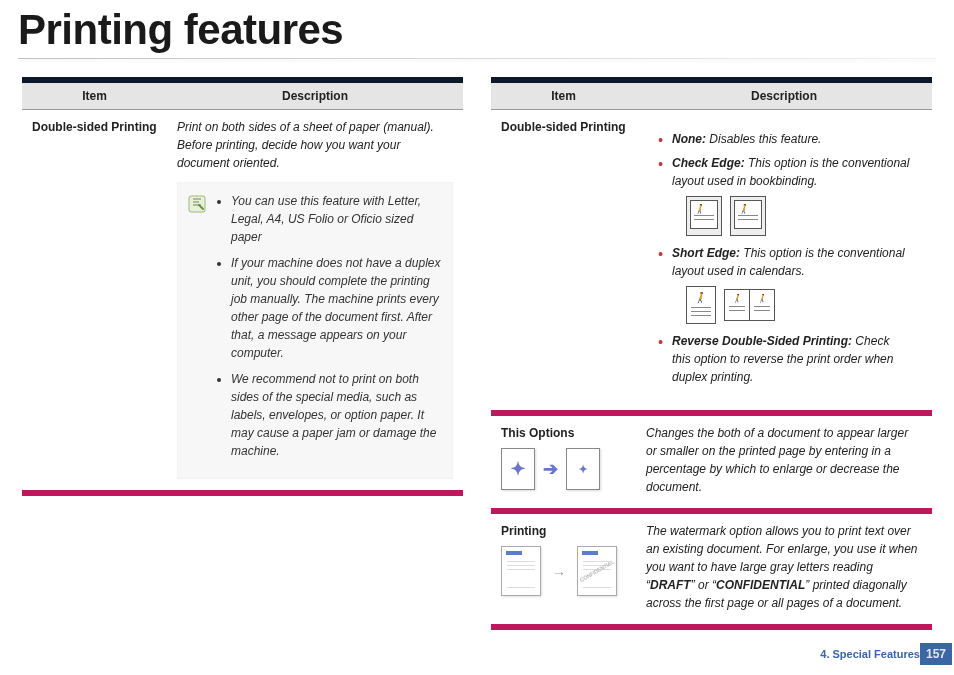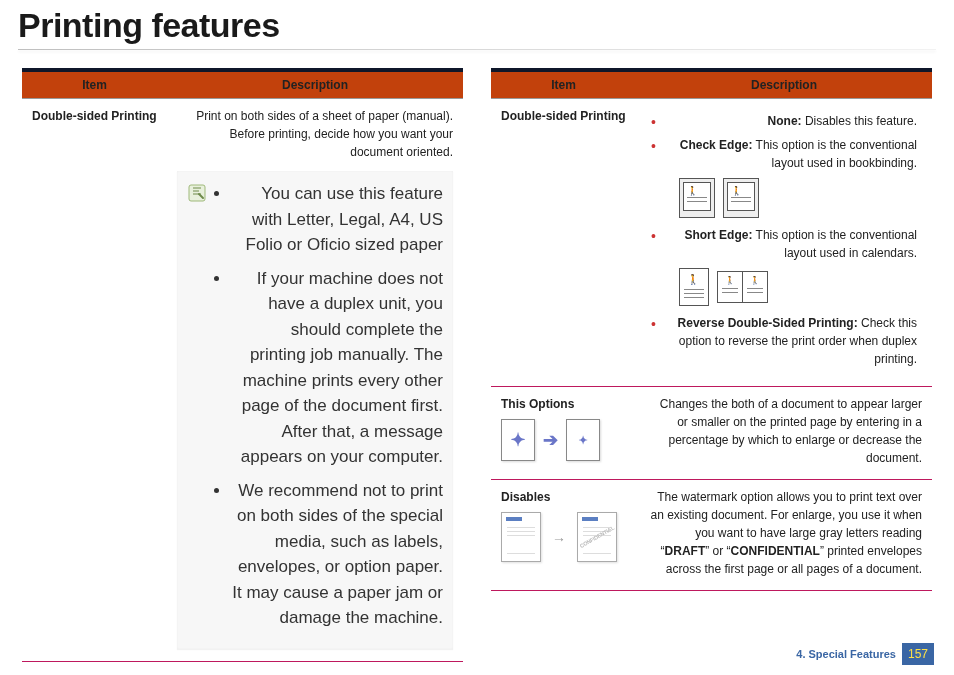--- a/index.html
+++ b/index.html
@@ -6,21 +6,21 @@
   body {
     font-family: "Segoe UI", Arial, sans-serif;
     width: 954px;
     height: 675px;
     background: #fff;
     color: #222;
     position: relative;
     overflow: hidden;
   }
   .page-title {
-    font-size: 34px;
+    font-size: 42px;
     font-weight: 700;
     color: #1a1a1a;
     padding: 6px 0 4px 18px;
     letter-spacing: -0.5px;
   }
   .title-rule {
     height: 1px;
     background: linear-gradient(to right, rgba(0,0,0,0.25), rgba(0,0,0,0.05));
     margin: 0 18px 18px 18px;
     box-shadow: 0 2px 3px rgba(0,0,0,0.08);
@@ -30,59 +30,59 @@
     gap: 28px;
     padding: 0 22px;
   }
   .col { flex: 1; }
   table {
     width: 100%;
     border-collapse: collapse;
     font-size: 12px;
   }
   thead th {
-    border-top: 4px solid #0f172a;
+    border-top: 6px solid #0f172a;
     border-bottom: 1px solid #999;
     padding: 6px 8px;
     font-weight: 700;
     text-align: center;
-    background: #c2410c;
+    background: #e5e5e5;
   }
   tbody td {
-    border-bottom: 1px solid #be185d;
+    border-bottom: 6px solid #be185d;
     padding: 8px 10px 12px 10px;
     vertical-align: top;
     line-height: 1.5;
   }
   .item-cell { font-weight: 700; width: 145px; text-align: left; }
-  .desc-cell { text-align: right; }
+  .desc-cell { text-align: left; font-style: italic; }
   .note-box {
     margin-top: 10px;
     background: #f7f7f7;
     box-shadow: inset 0 0 2px rgba(0,0,0,0.06), 0 1px 1px rgba(0,0,0,0.05);
     padding: 10px 10px 10px 12px;
     position: relative;
   }
   .note-icon {
     position: absolute;
     left: 10px;
     top: 12px;
     width: 20px;
     height: 20px;
   }
   .note-list {
     list-style: disc;
     margin-left: 42px;
-    font-size: 17px;
+    font-size: 12px;
     color: #333;
   }
   .note-list li { margin-bottom: 8px; }
   .bullets {
     list-style: none;
-    margin: 5px;
+    margin: 12px;
     padding: 0;
   }
   .bullets li {
     position: relative;
     padding-left: 14px;
     margin-bottom: 6px;
     line-height: 1.5;
   }
   .bullets li::before {
     content: "•";
@@ -140,31 +140,31 @@
   .wm-thumb .txtline { position:absolute; left:5px; right:5px; height:1px; background:#ddd; }
   .wm-thumb .diag {
     position:absolute; top:50%; left:50%;
     transform: translate(-50%,-50%) rotate(-30deg);
     font-size: 5.5px; letter-spacing: -0.2px; color:#bbb; font-weight:700;
   }
   .arrow-gray { color:#999; font-size:14px; margin:0 3px; }
   .footer {
     position: absolute;
     bottom: 10px;
-    right: 20px;
+    right: 2px;
     display: flex;
     align-items: center;
-    gap: 6px;
+    gap: 0;
     text-align: right;
   }
   .footer-text { color:#3a66a4; font-weight:700; font-size:11px; }
   .page-num {
     background:#3a66a4;
-    color:#fde047;
-    font-weight:400;
+    color:#e5e5e5;
+    font-weight:700;
     font-size:12px;
     padding:4px 6px;
   }
   b { font-weight:700; }
 </style>
 </head>
 <body>
 
 <div class="page-title">Printing features</div>
 <div class="title-rule"></div>
@@ -274,42 +274,42 @@
               <div class="paper-thumb">✦</div>
               <span class="arrow-blue">➔</span>
               <div class="paper-thumb small">✦</div>
             </div>
           </td>
           <td class="desc-cell">Changes the both of a document to appear larger or smaller on the printed page by entering in a percentage by which to enlarge or decrease the document.</td>
         </tr>
 
         <tr>
           <td class="item-cell">
-            <div>Disables</div>
+            <div>Printing</div>
             <div class="thumb-cell">
               <div class="wm-thumb">
                 <div class="bar"></div>
                 <div class="txtline" style="top:14px;"></div>
                 <div class="txtline" style="top:18px;"></div>
                 <div class="txtline" style="top:22px;"></div>
                 <div class="txtline" style="top:40px;"></div>
               </div>
               <span class="arrow-gray">→</span>
               <div class="wm-thumb">
                 <div class="bar"></div>
                 <div class="txtline" style="top:14px;"></div>
                 <div class="txtline" style="top:18px;"></div>
                 <div class="txtline" style="top:22px;"></div>
                 <div class="txtline" style="top:40px;"></div>
                 <div class="diag">CONFIDENTIAL</div>
               </div>
             </div>
           </td>
           <td class="desc-cell">
-            <span>The watermark option allows you to print text over an existing document. For enlarge, you use it when you want to have large gray letters reading “</span><b>DRAFT</b><span>” or “</span><b>CONFIDENTIAL</b><span>” printed envelopes across the first page or all pages of a document.</span>
+            <span>The watermark option allows you to print text over an existing document. For enlarge, you use it when you want to have large gray letters reading “</span><b>DRAFT</b><span>” or “</span><b>CONFIDENTIAL</b><span>” printed diagonally across the first page or all pages of a document.</span>
           </td>
         </tr>
       </tbody>
     </table>
   </div>
 </div>
 
 <div class="footer">
   <span class="footer-text">4.  Special Features</span>
   <span class="page-num">157</span>

